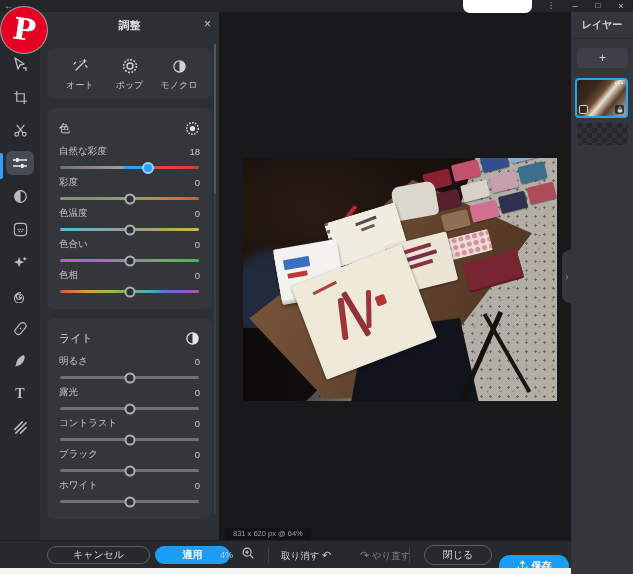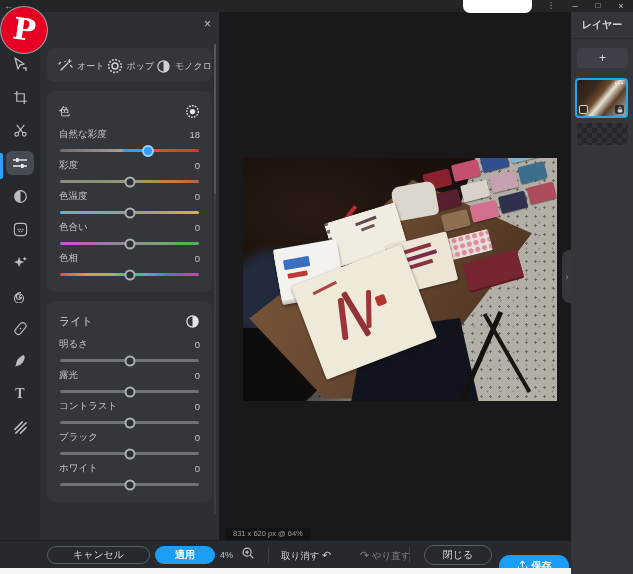--- a/index.html
+++ b/index.html
@@ -31,21 +31,21 @@
   .panel { position:absolute; left:40px; top:12px; width:179px; height:528px; background:#2c2f33; z-index:4; }
   .panel-header { position:absolute; top:0; left:0; width:100%; height:26px; }
   .panel-title { position:absolute; left:0; right:0; top:6px; text-align:center; font-size:11px; font-weight:bold; color:#dcdfe2; }
   .panel-close { position:absolute; right:8px; top:5px; font-size:12px; color:#c2c5c9; cursor:pointer; }
   .panel-scroll { position:absolute; top:26px; bottom:0; left:0; right:0; overflow:hidden; padding:10px 7px 0 7px; }
   .scrollbar { position:absolute; right:3px; top:32px; width:2px; height:470px; background:#3a3d42; border-radius:1px; }
   .scroll-thumb { position:absolute; right:3px; top:32px; width:2px; height:150px; background:#54585e; border-radius:1px; }
 
   .card { background:#33363b; border-radius:8px; padding:10px 12px; margin-bottom:9px; }
   .quick-card { display:flex; justify-content:space-between; padding:9px 10px 7px 10px; }
-  .qa { width:46px; display:flex; flex-direction:row; align-items:center; gap:4px; cursor:pointer; }
+  .qa { width:46px; display:flex; flex-direction:column; align-items:center; gap:4px; cursor:pointer; }
   .qa-icon { height:18px; display:flex; align-items:center; justify-content:center; color:#cfd2d6; }
   .qa-label { font-size:9px; color:#c4c8cc; white-space:nowrap; }
 
   .card-head { display:flex; justify-content:space-between; align-items:center; height:20px; margin-bottom:4px; }
   .card-title { font-size:11px; color:#d5d8db; }
   .card-head-icon { color:#e4e6e9; display:flex; align-items:center; }
 
   .srow { margin-top:7px; }
   .srow-top { display:flex; justify-content:space-between; align-items:center; height:13px; }
   .slabel { font-size:9.5px; color:#c4c8cc; }
@@ -124,21 +124,21 @@
       border-radius:2px; display:flex; align-items:center; justify-content:center; }
   .layer2 { position:absolute; left:6px; top:111px; width:51px; height:22px; border-radius:3px; cursor:pointer;
       background:repeating-conic-gradient(#2f3338 0% 25%, #24272b 0% 50%); background-size:10px 10px; }
 
   
   .bbar { position:absolute; left:0; top:540px; width:571px; height:28px; background:#26292d; border-top:1px solid #1c1e21; z-index:10; }
   .bbar .divider { position:absolute; top:6px; width:1px; height:16px; background:#3c4046; }
   .btn { position:absolute; top:5px; height:18px; border-radius:9px; font-size:10px; display:flex; align-items:center;
       justify-content:center; cursor:pointer; }
   .btn-cancel { left:47px; width:103px; border:1px solid #5a5e66; color:#d6d9dd; }
-  .btn-apply  { left:155px; width:60px; background:#1b9ff6; color:#ffffff; font-weight:bold; }
+  .btn-apply  { left:155px; width:75px; background:#1b9ff6; color:#ffffff; font-weight:bold; }
   .zoom-val { position:absolute; left:220px; top:9px; font-size:9px; color:#c4c8cc; }
   .zoom-icon { position:absolute; left:241px; top:5px; color:#c4c8cc; cursor:pointer; }
   .undo-group { position:absolute; left:281px; top:8px; font-size:9.5px; color:#d0d3d7; cursor:pointer; }
   .undo-arrow { font-size:11px; }
   .redo-group { position:absolute; left:360px; top:8px; font-size:9.5px; color:#81858b; cursor:pointer; }
   .btn-close { left:424px; width:68px; top:4px; height:20px; border:1px solid #5a5e66; color:#d6d9dd; border-radius:10px; }
   .btn-save { left:499px; width:70px; top:3px; height:22px; background:#1b9ff6; color:#fff; font-weight:bold; border-radius:11px; gap:4px;margin-top:11px; }
 
   .white-strip { position:absolute; left:0; top:568px; width:571px; height:6px; background:#f5f5f4; z-index:11; }
 
@@ -256,20 +256,21 @@
           <svg width="15" height="15" viewBox="0 0 16 16" stroke="currentColor" stroke-width="1.6" stroke-linecap="round">
             <path d="M2 10 L10 2 M3 14 L14 3 M8 14 L14 8"></path>
           </svg>
           </span>
       </div>
     </div>
   </div>
 
   <div class="panel">
     <div class="panel-header">
+      <div class="panel-title">調整</div>
       <div class="panel-close">×</div>
     </div>
 
     <div class="panel-scroll">
 
       <div class="card quick-card">
         <div class="qa">
           <span class="qa-icon">
             <svg width="16" height="16" viewBox="0 0 16 16" fill="none" stroke="currentColor" stroke-width="1.2" stroke-linecap="round">
               <path d="M11 5 L4 12"></path>

